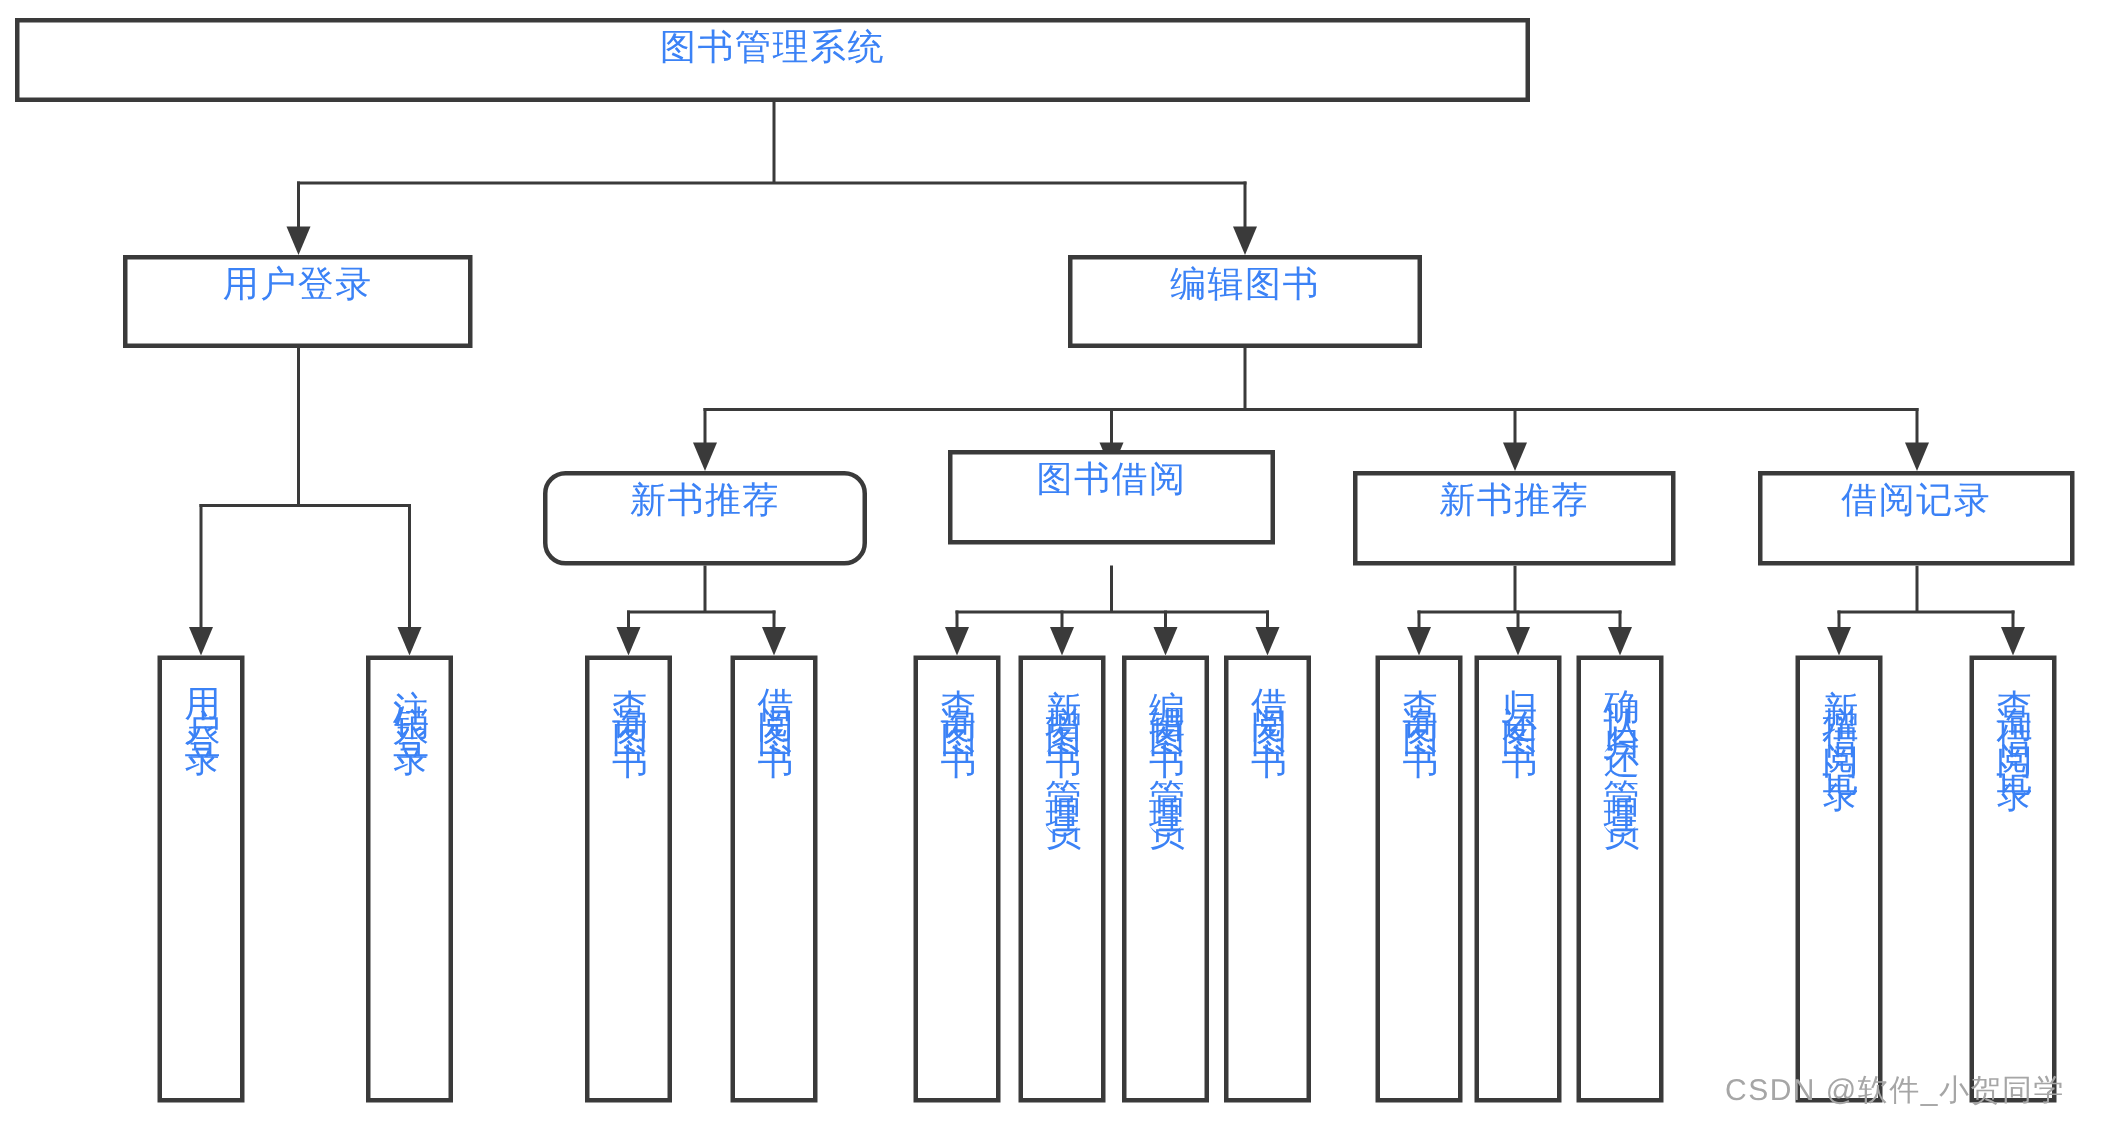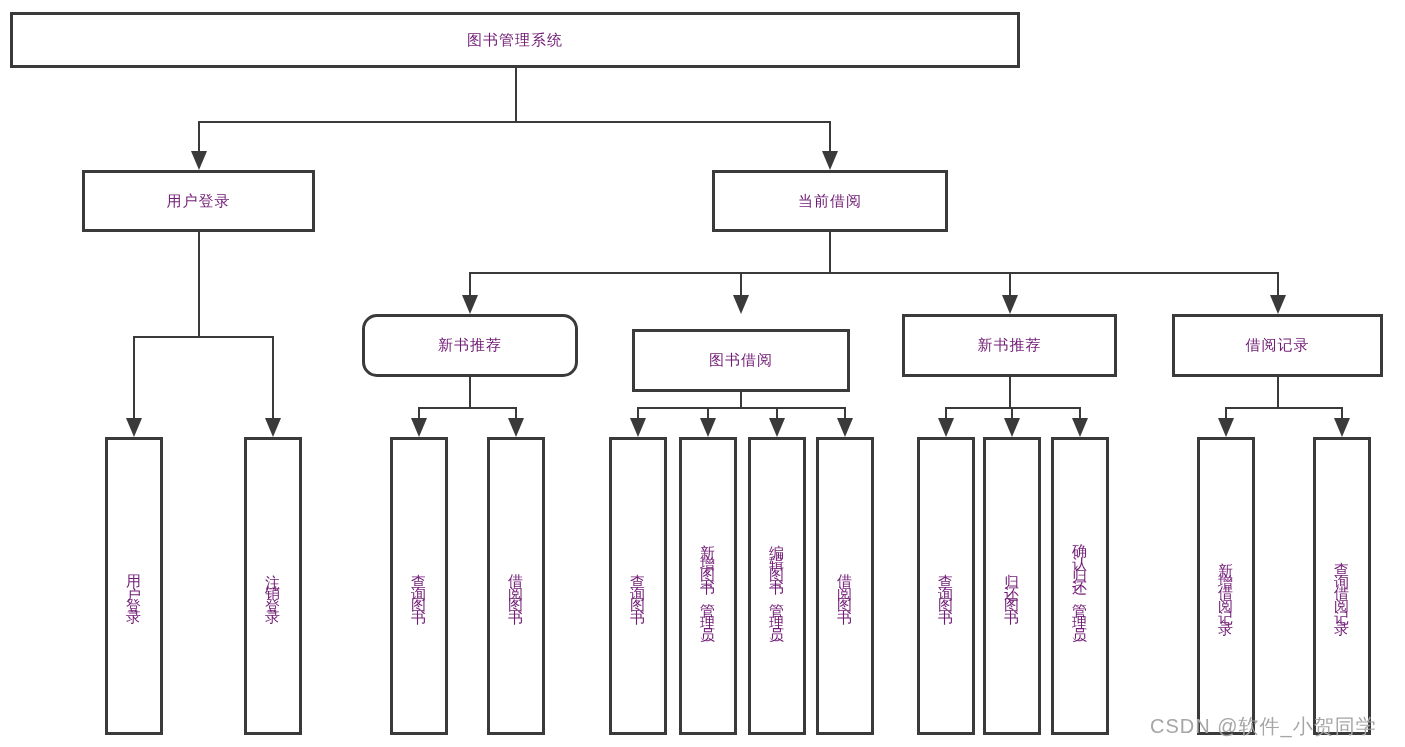--- a/index.html
+++ b/index.html
@@ -13,24 +13,24 @@
     width: 1405px; height: 747px;
     background: #ffffff;
     overflow: hidden;
   }
   .box {
     position: absolute;
     box-sizing: border-box;
     border: 3px solid #3a3a3a;
     background: #ffffff;
     display: flex;
-    align-items: center;
+    align-items: flex-start;
     justify-content: center;
-    color: #701a75;
-    font-size: 15px;
+    color: #3b82f6;
+    font-size: 24px;
     letter-spacing: 1px;
     z-index: 2;
   }
   .box .vlabel {
     writing-mode: vertical-lr;
     text-orientation: mixed;
     letter-spacing: 12px;
     line-height: 1;
   }
   .vline {
@@ -69,27 +69,27 @@
 <div class="diagram">
 
   <div class="box" style="left:10px; top:12px; width:1010px; height:56px;">
     <span>图书管理系统</span>
   </div>
 
   <div class="box" style="left:82px; top:170px; width:233px; height:62px;">
     <span>用户登录</span>
   </div>
   <div class="box" style="left:712px; top:170px; width:236px; height:62px;">
-    <span>当前借阅</span>
+    <span>编辑图书</span>
   </div>
 
   <div class="box" style="left:362px; top:314px; width:216px; height:63px;border-radius:15px;">
     <span>新书推荐</span>
   </div>
-  <div class="box" style="left:632px; top:329px; width:218px; height:63px;">
+  <div class="box" style="left:632px; top:300px; width:218px; height:63px;">
     <span>图书借阅</span>
   </div>
   <div class="box" style="left:902px; top:314px; width:215px; height:63px;">
     <span>新书推荐</span>
   </div>
   <div class="box" style="left:1172px; top:314px; width:211px; height:63px;">
     <span>借阅记录</span>
   </div>
 
   <div class="box" style="left:105px; top:437px; width:58px; height:298px;">

